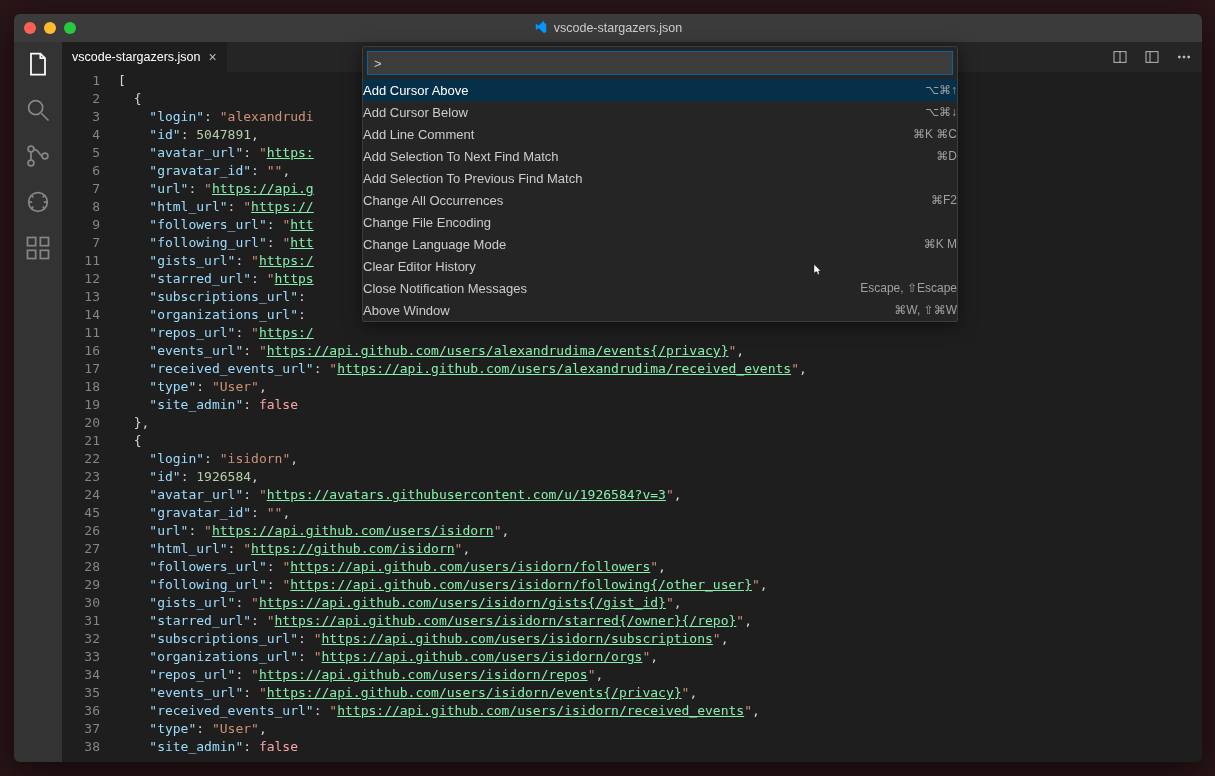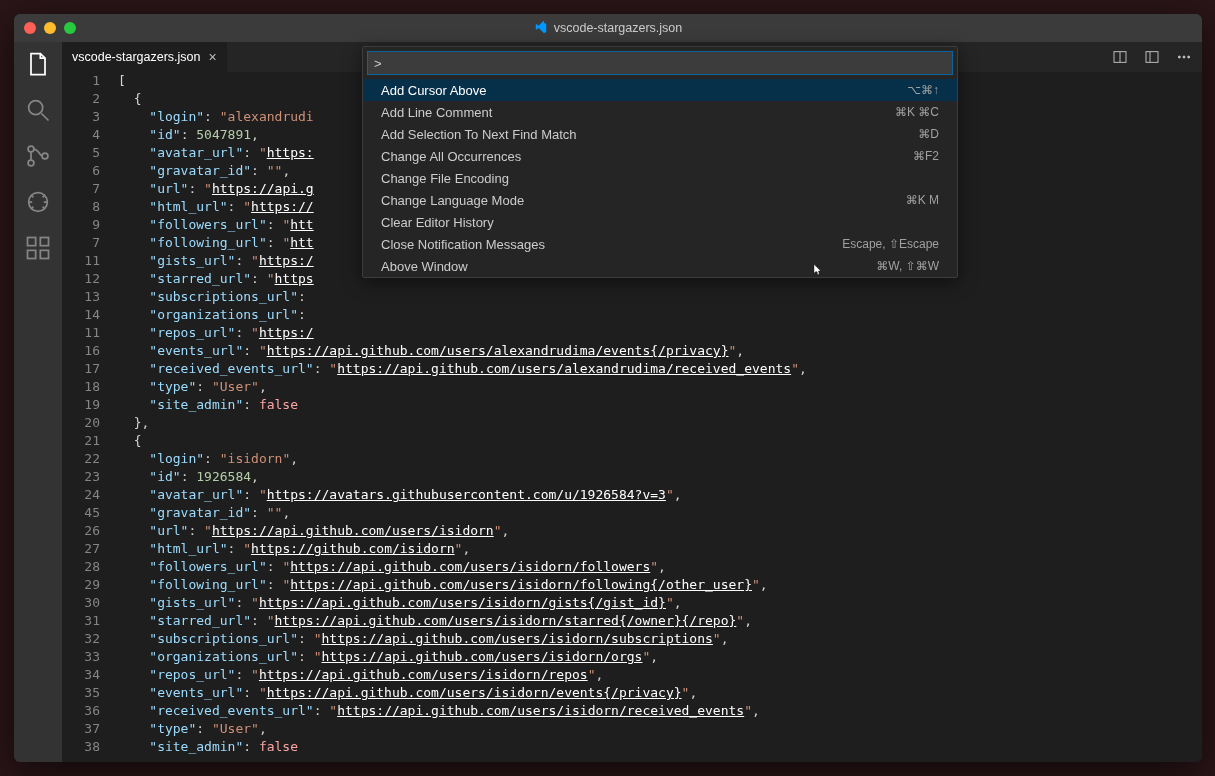--- a/index.html
+++ b/index.html
@@ -134,21 +134,21 @@
 .gutter div { height: 18px; }
 .code {
   flex: 1;
   white-space: pre;
   color: #d4d4d4;
 }
 .code .line { height: 18px; }
 .tok-punc { color: #d4d4d4; }
 .tok-key { color: #9cdcfe; }
 .tok-str { color: #ce9178; }
-.tok-url { color: #ffffff; text-decoration: underline; text-align: center; }
+.tok-url { color: #86efac; text-decoration: underline; text-align: center; }
 .tok-num { color: #b5cea8; text-align: center; }
 .tok-const { color: #fca5a5; }
 
 
 .palette {
   position: absolute;
   left: 300px; top: 4px;
   width: 596px;
   background: #252526;
   border: 1px solid #3c3c3c;
@@ -167,21 +167,21 @@
   padding: 0 6px;
   outline: none;
   font-family: inherit;
 }
 .palette-list { }
 .palette-item {
   display: flex;
   justify-content: space-between;
   align-items: center;
   height: 22px;
-  padding: 0 18px;
+  padding: 0 0;
   font-size: 13px;
   color: #cccccc;
   cursor: pointer;
   text-align: right;
 }
 .palette-item.selected { background: #062f4a; color: #ffffff; }
 .palette-shortcut { color: #a0a0a0; font-size: 12px; }
 .cursor-ptr {
   position: absolute;
   left: 808px; top: 262px;
@@ -305,26 +305,34 @@
       </div>
 
       <div class="palette">
         <input class="palette-input" value="&gt;" style="">
         <div class="palette-list" id="palette-list">
             <div class="palette-item selected">
               <span>Add Cursor Above</span>
               <span class="palette-shortcut">⌥⌘↑</span>
             </div>
             <div class="palette-item">
+              <span>Add Cursor Below</span>
+              <span class="palette-shortcut">⌥⌘↓</span>
+            </div>
+            <div class="palette-item">
               <span>Add Line Comment</span>
               <span class="palette-shortcut">⌘K ⌘C</span>
             </div>
             <div class="palette-item">
               <span>Add Selection To Next Find Match</span>
               <span class="palette-shortcut">⌘D</span>
+            </div>
+            <div class="palette-item">
+              <span>Add Selection To Previous Find Match</span>
+              <span class="palette-shortcut"></span>
             </div>
             <div class="palette-item">
               <span>Change All Occurrences</span>
               <span class="palette-shortcut">⌘F2</span>
             </div>
             <div class="palette-item">
               <span>Change File Encoding</span>
               <span class="palette-shortcut"></span>
             </div>
             <div class="palette-item">

